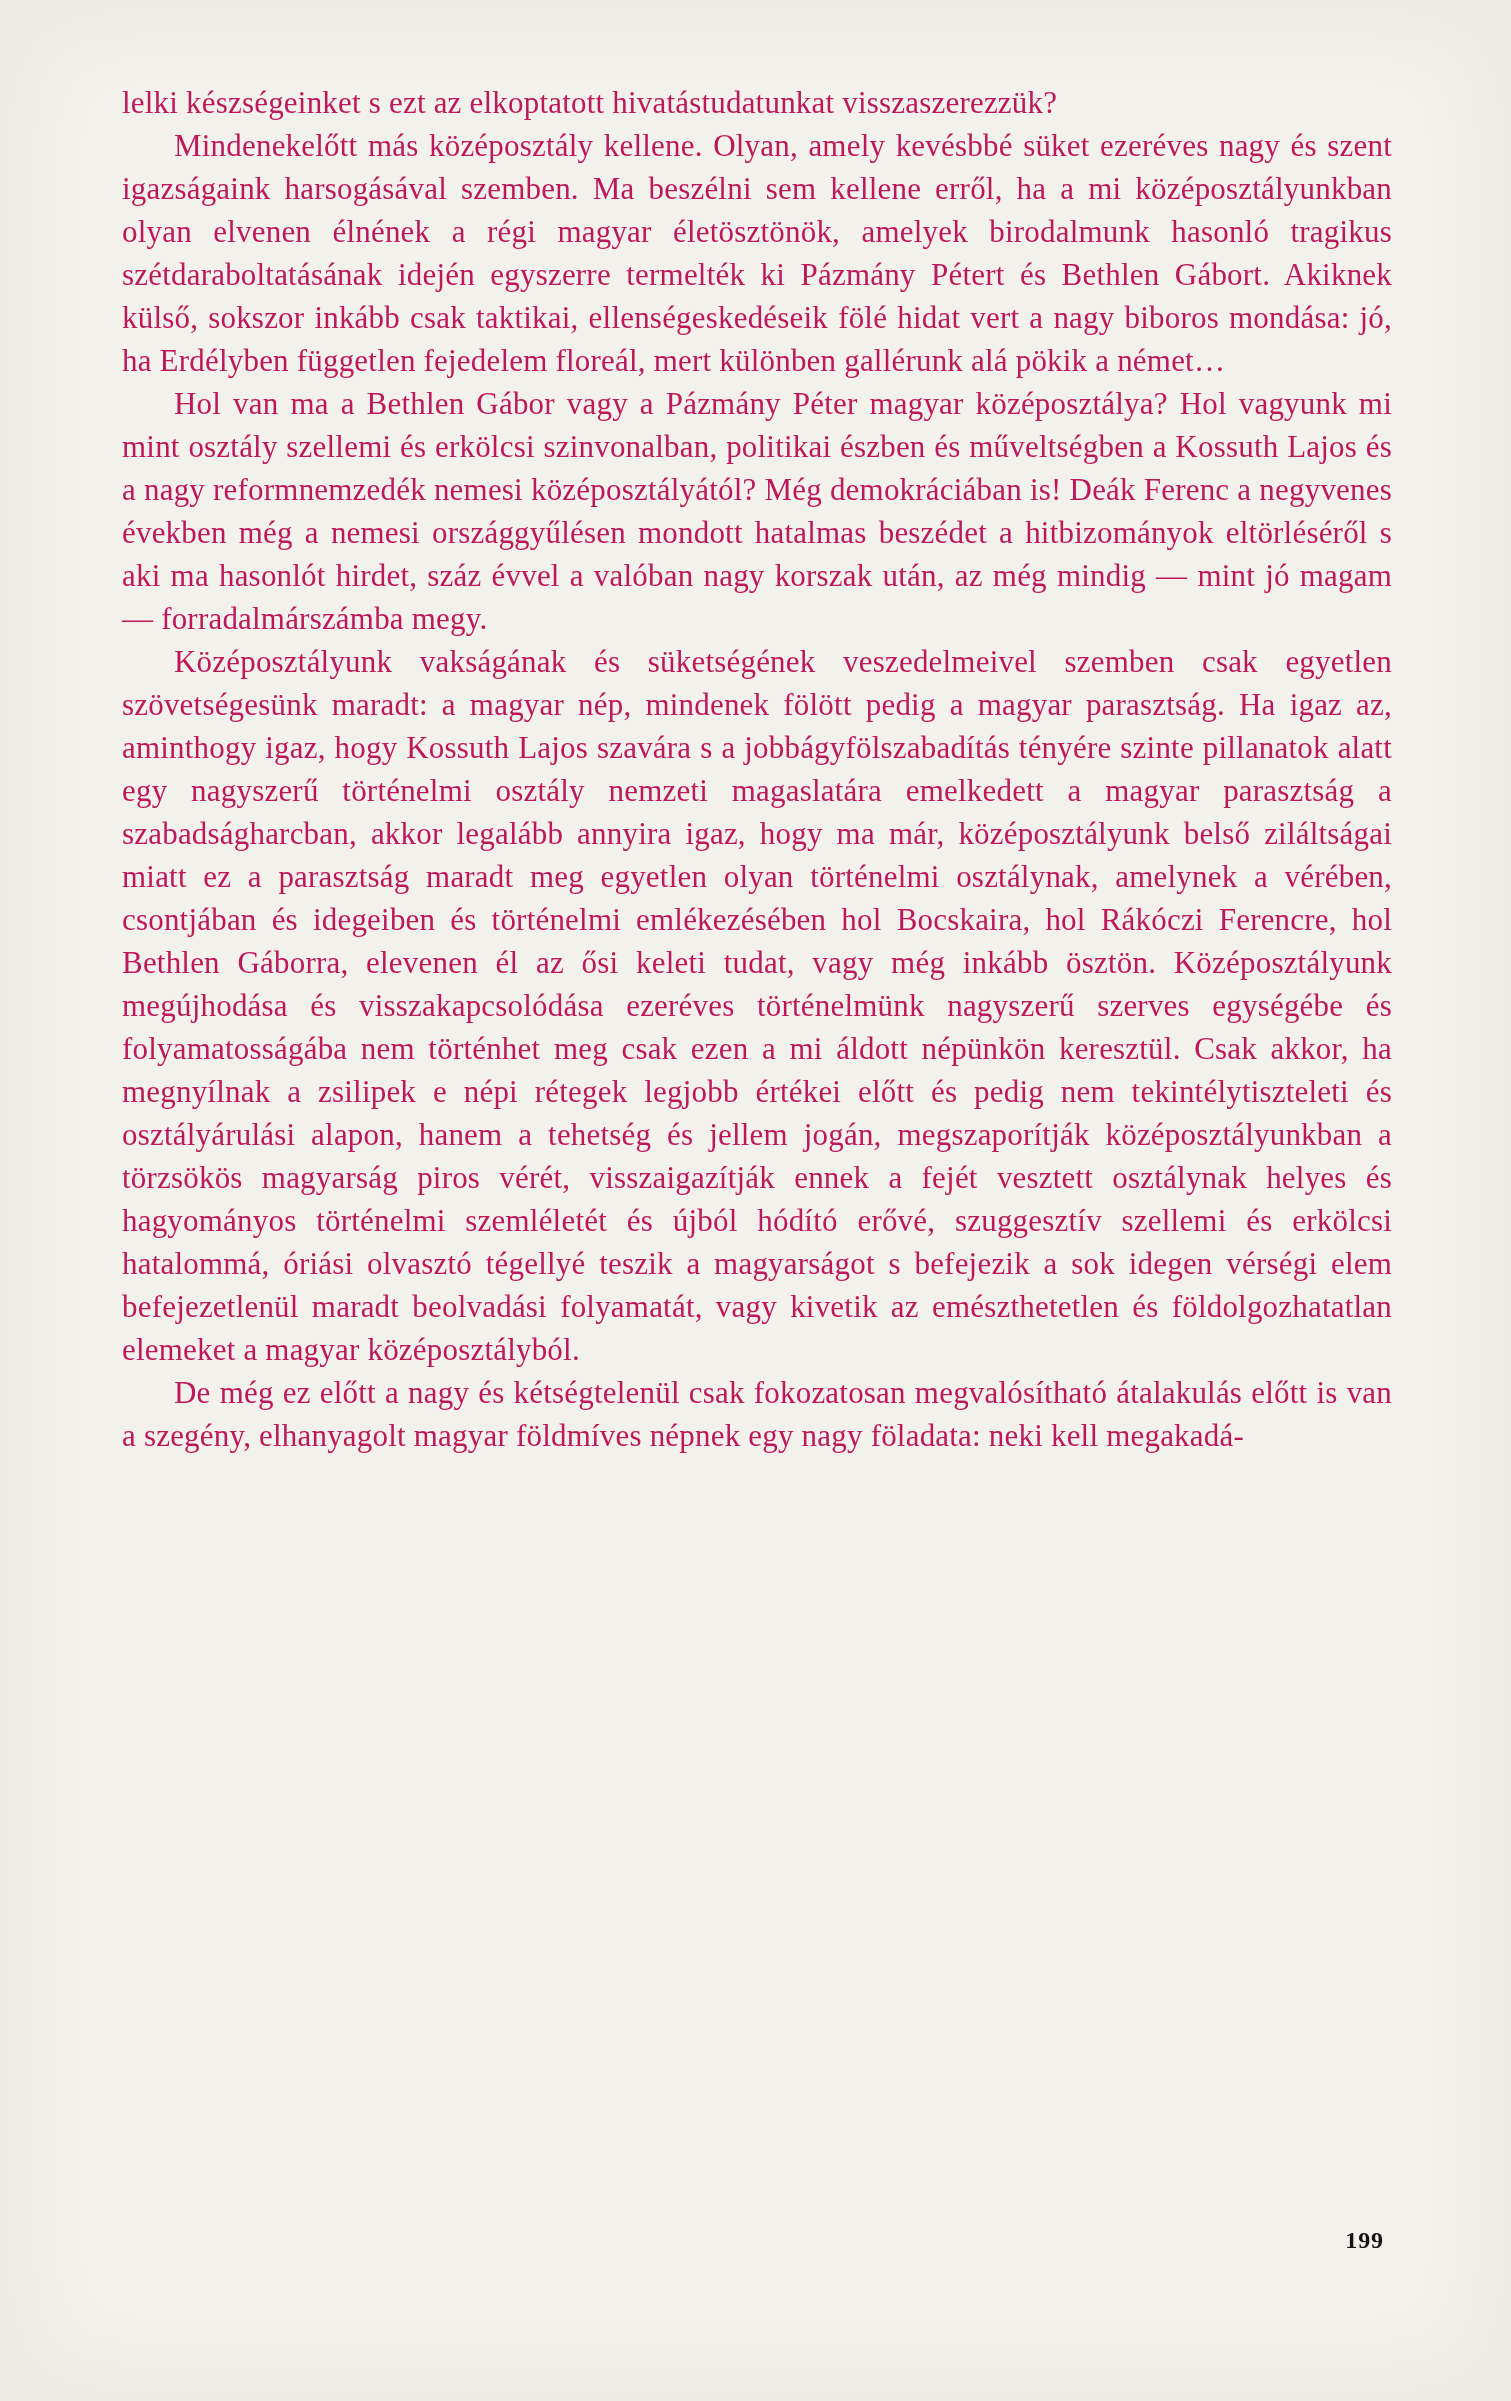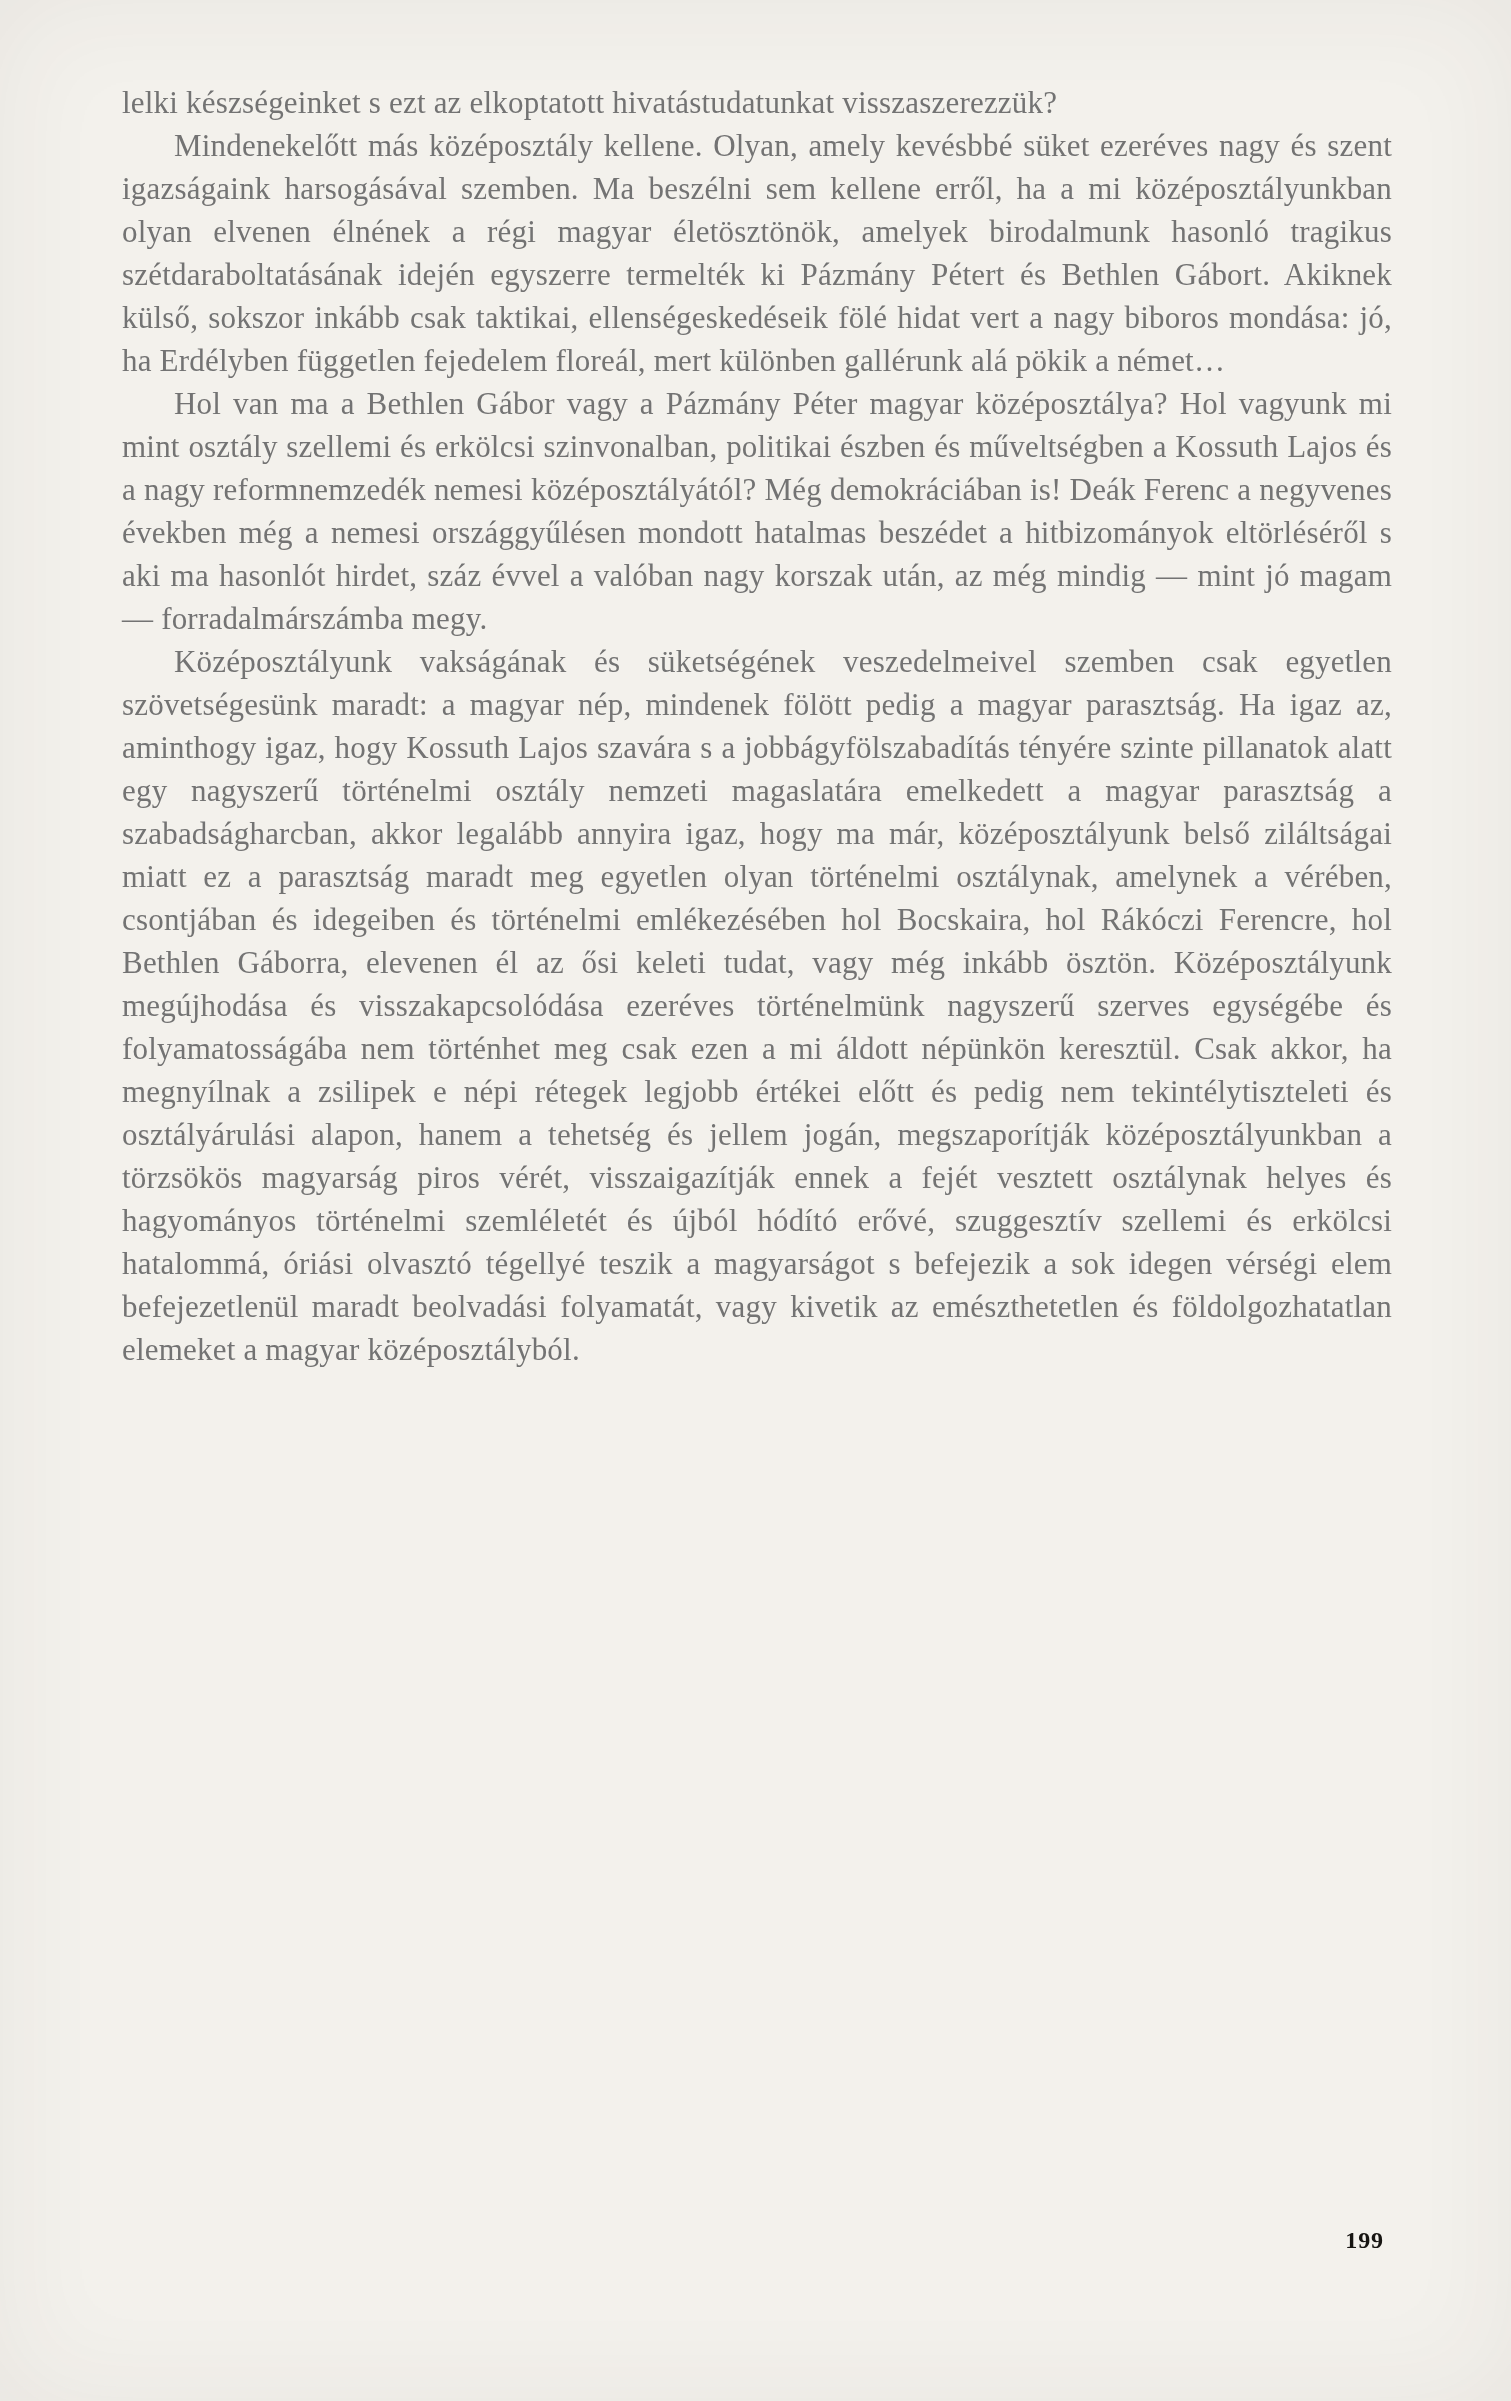--- a/index.html
+++ b/index.html
@@ -18,21 +18,21 @@
     height: 2401px;
     box-sizing: border-box;
     padding: 81px 120px 0 122px;
     background: #f3f1ec;
     box-shadow: inset 0 0 111px rgba(60,55,45,0.06);
   }
   .page-text {
     font-family: "Liberation Serif", "DejaVu Serif", serif;
     font-size: 31px;
     line-height: 43px;
-    color: #737373;
+    color: #be185d;
     text-align: justify;
     letter-spacing: 0.2px;
   }
   .page-text p {
     margin: 0;
     hyphens: auto;
     -webkit-hyphens: auto;
   }
   .page-text p.indent {
     text-indent: 52px;
@@ -55,16 +55,17 @@
 </style>
 </head>
 <body>
 
 <div class="book-page">
   <div class="page-text">
       <p class=""><span class="seg-normal">lelki készségeinket s ezt az elkoptatott hivatástudatunkat visszaszerezzük?</span></p>
       <p class="indent"><span class="seg-normal">Mindenekelőtt más középosztály kellene. Olyan, amely kevésbbé süket ezeréves nagy és szent igazságaink harsogásával szemben. Ma beszélni sem kellene erről, ha a mi középosztályunkban olyan elvenen élnének a régi magyar életösztönök, amelyek birodalmunk hasonló tragikus szétdaraboltatásának idején egyszerre termelték ki Pázmány Pétert és Bethlen Gábort. Akiknek külső, sokszor inkább csak taktikai, ellenségeskedéseik fölé hidat vert a nagy biboros mondása: jó, ha Erdélyben független fejedelem floreál, mert különben gallérunk alá pökik a német…</span></p>
       <p class="indent"><span class="seg-normal">Hol van ma a Bethlen Gábor vagy a Pázmány Péter magyar középosztálya? Hol vagyunk mi mint osztály szellemi és erkölcsi szinvonalban, politikai észben és műveltségben a Kossuth Lajos és a nagy reformnemzedék nemesi középosztályától? Még demokráciában is! Deák Ferenc a negyvenes években még a nemesi országgyűlésen mondott hatalmas beszédet a hitbizományok eltörléséről s aki ma hasonlót hirdet, száz évvel a valóban nagy korszak után, az még mindig — mint jó magam — forradalmárszámba megy.</span></p>
       <p class="indent"><span class="seg-normal">Középosztályunk vakságának és süketségének veszedelmeivel szemben csak egyetlen szövetségesünk maradt: a magyar nép, mindenek fölött pedig a magyar parasztság. Ha igaz az, aminthogy igaz, hogy Kossuth Lajos szavára s a jobbágyfölszabadítás tényére szinte pillanatok alatt egy nagyszerű történelmi osztály nemzeti magaslatára emelkedett a magyar parasztság a szabadságharcban, akkor legalább annyira igaz, hogy ma már, </span><span class="seg-italic">középosztályunk belső ziláltságai miatt ez a parasztság maradt meg egyetlen olyan történelmi osztálynak, amelynek a vérében, csontjában és idegeiben és történelmi emlékezésében hol Bocskaira, hol Rákóczi Ferencre, hol Bethlen Gáborra, elevenen él az ősi keleti tudat, vagy még inkább ösztön. </span><span class="seg-normal">Középosztályunk megújhodása és visszakapcsolódása ezeréves történelmünk nagyszerű szerves egységébe és folyamatosságába nem történhet meg csak ezen a mi áldott népünkön keresztül. Csak akkor, ha megnyílnak a zsilipek e népi rétegek legjobb értékei előtt és pedig nem tekintélytiszteleti és osztályárulási alapon, hanem a tehetség és jellem jogán, </span><span class="seg-italic">megszaporítják középosztályunkban a törzsökös magyarság piros vérét, visszaigazítják ennek a fejét vesztett osztálynak helyes és hagyományos történelmi szemléletét és újból hódító erővé, szuggesztív szellemi és erkölcsi hatalommá, óriási olvasztó tégellyé teszik a magyarságot s befejezik a sok idegen vérségi elem befejezetlenül maradt beolvadási folyamatát, vagy kivetik az emészthetetlen és földolgozhatatlan elemeket a magyar középosztályból.</span></p>
+      <p class="indent"><span class="seg-normal">De még ez előtt a nagy és kétségtelenül csak fokozatosan megvalósítható átalakulás előtt is van a szegény, elhanyagolt magyar földmíves népnek egy nagy föladata: </span><span class="seg-italic">neki kell megakadá-</span></p>
     </div>
   <div class="page-number">199</div>
 </div>
 
 
 </body></html>

